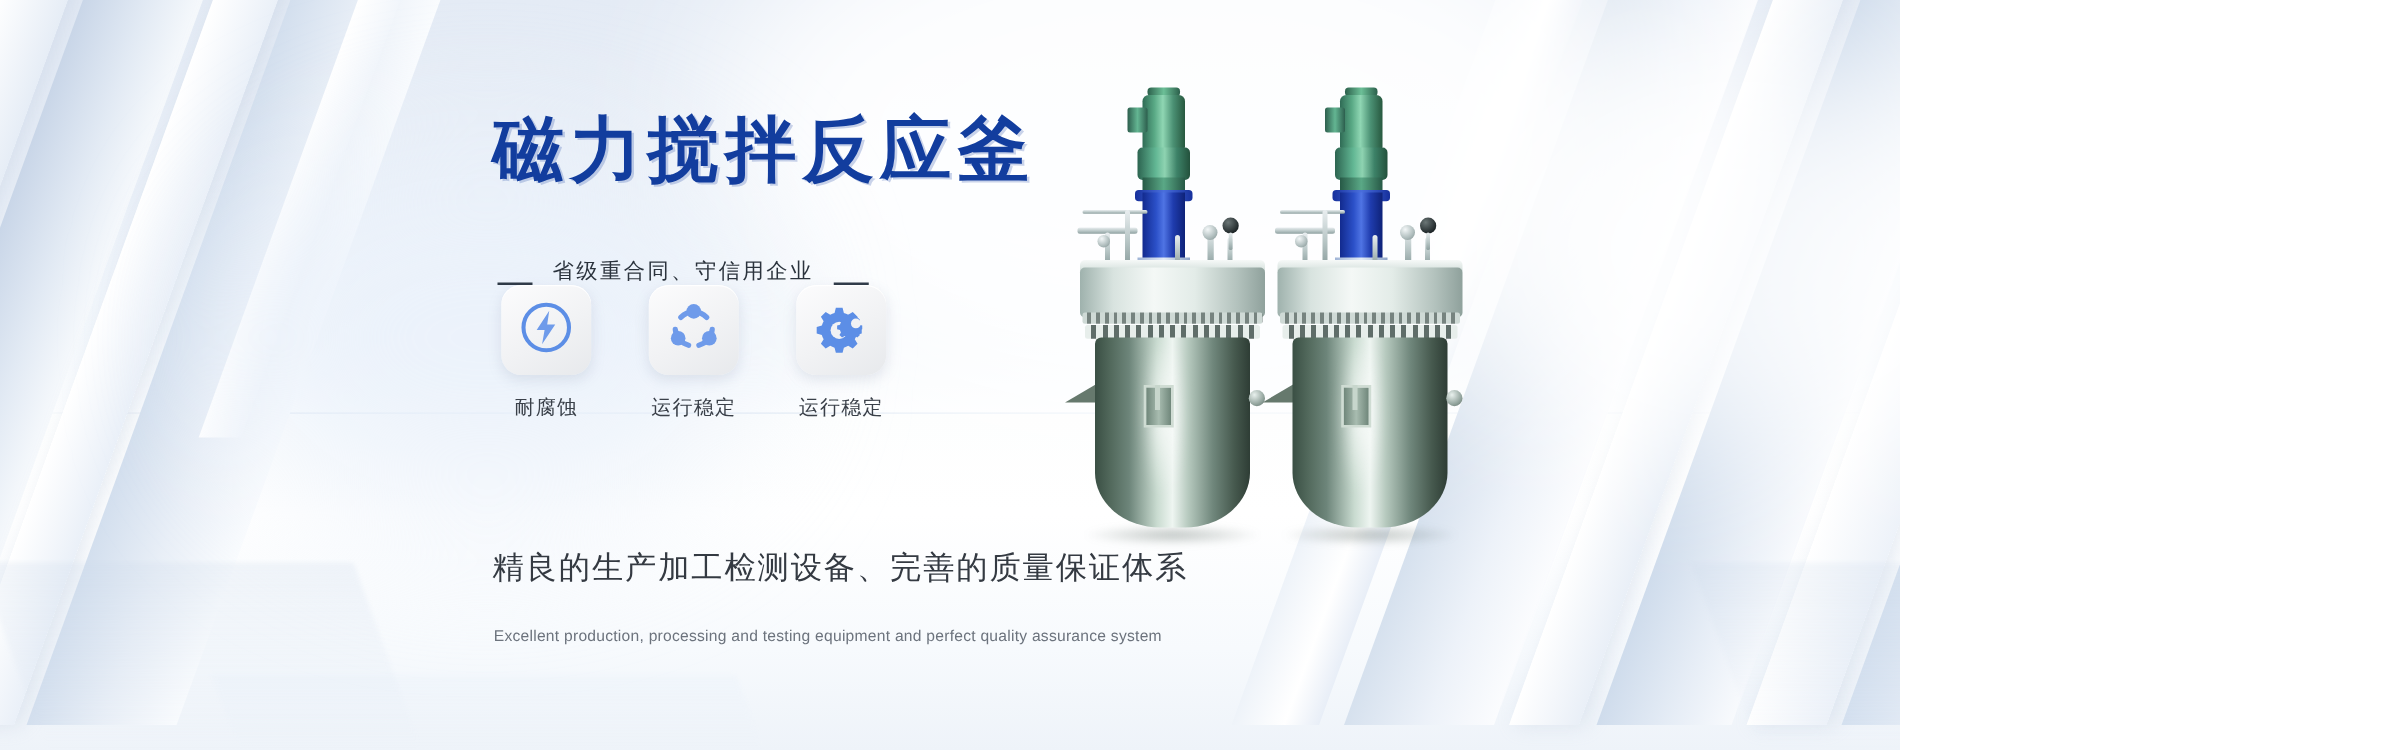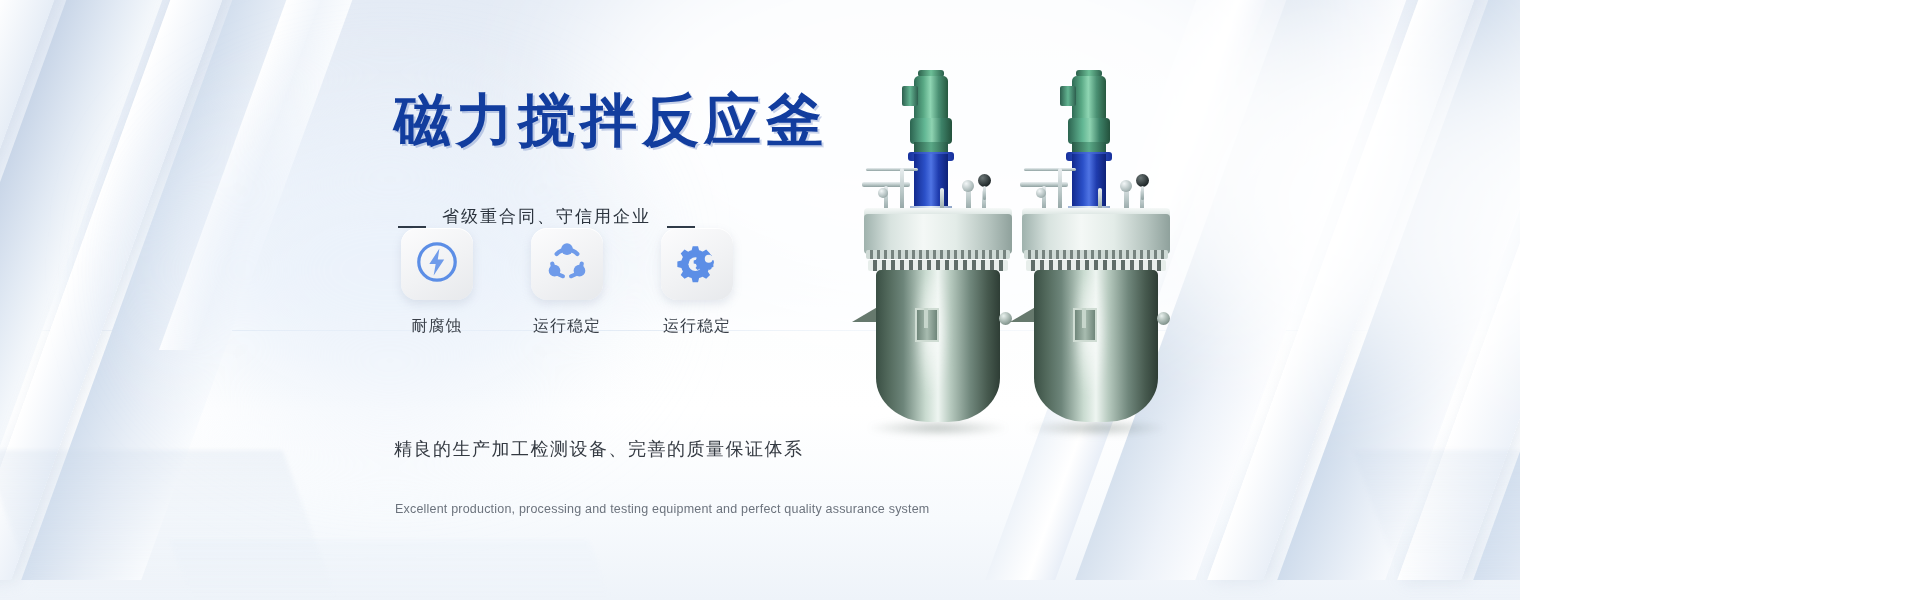--- a/index.html
+++ b/index.html
@@ -114,21 +114,21 @@
     color: #2b333d;
     font-family: "DejaVu Sans", "Liberation Sans", sans-serif;
   }
 
   
   .features {
     position: absolute;
     left: 4px;
     top: 228px;
     display: flex;
-    gap: 48px;
+    gap: 36px;
     align-items: center;
   }
   .feature {
     width: 82px;
     display: flex;
     flex-direction: column;
     align-items: center;
   }
   .feature-tile {
     width: 72px;
@@ -147,21 +147,21 @@
     letter-spacing: 1px;
     white-space: nowrap;
     font-family: "DejaVu Sans", "Liberation Sans", sans-serif;
   }
 
   
   .tagline-cn {
     position: absolute;
     left: 2px;
     top: 437px;
-    font-size: 18px;
+    font-size: 25px;
     letter-spacing: 1.5px;
     color: #343a42;
     white-space: nowrap;
     font-family: Liberation Sans, sans-serif;
   }
   .tagline-en {
     position: absolute;
     left: 3px;
     top: 502px;
     font-size: 12.5px;

